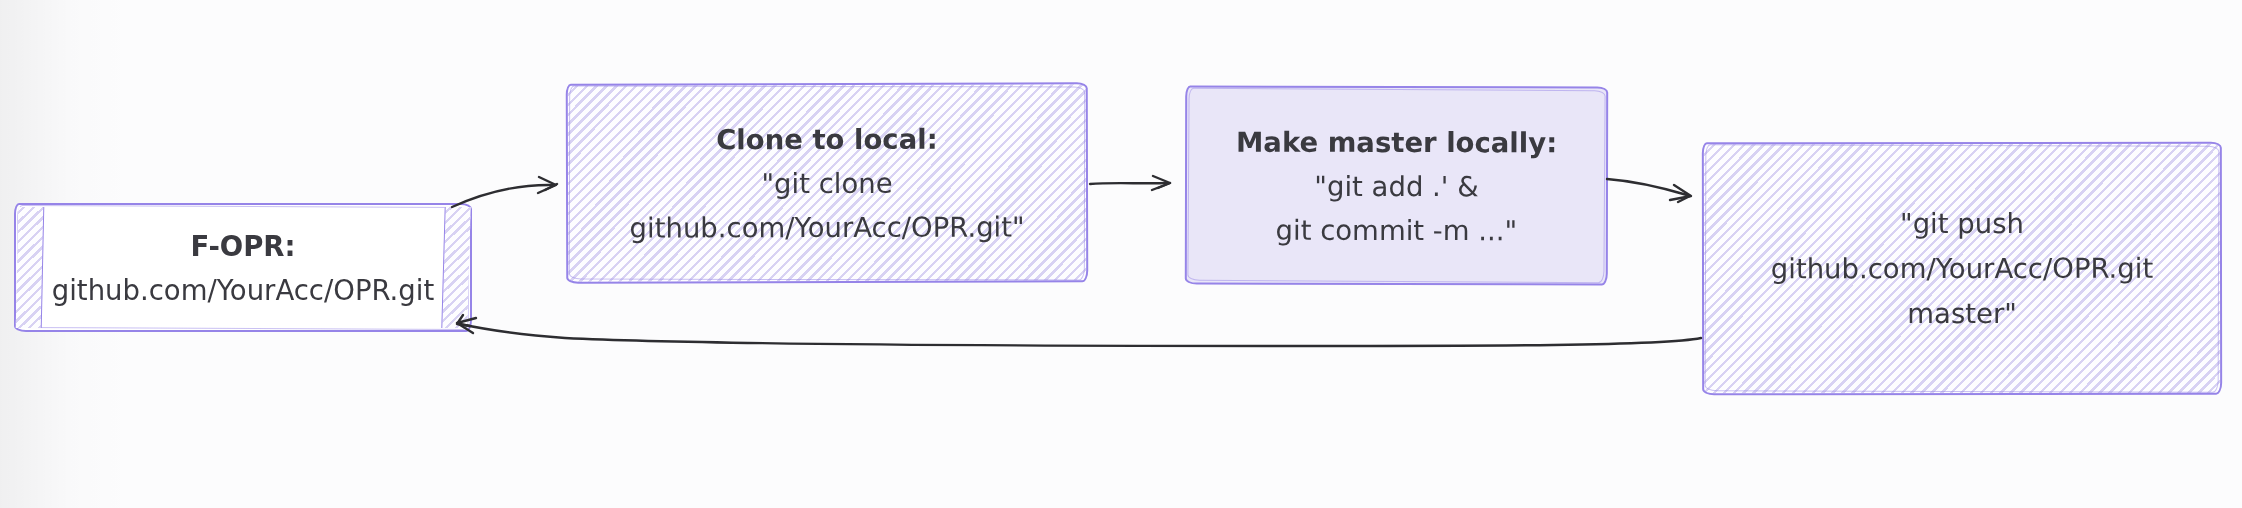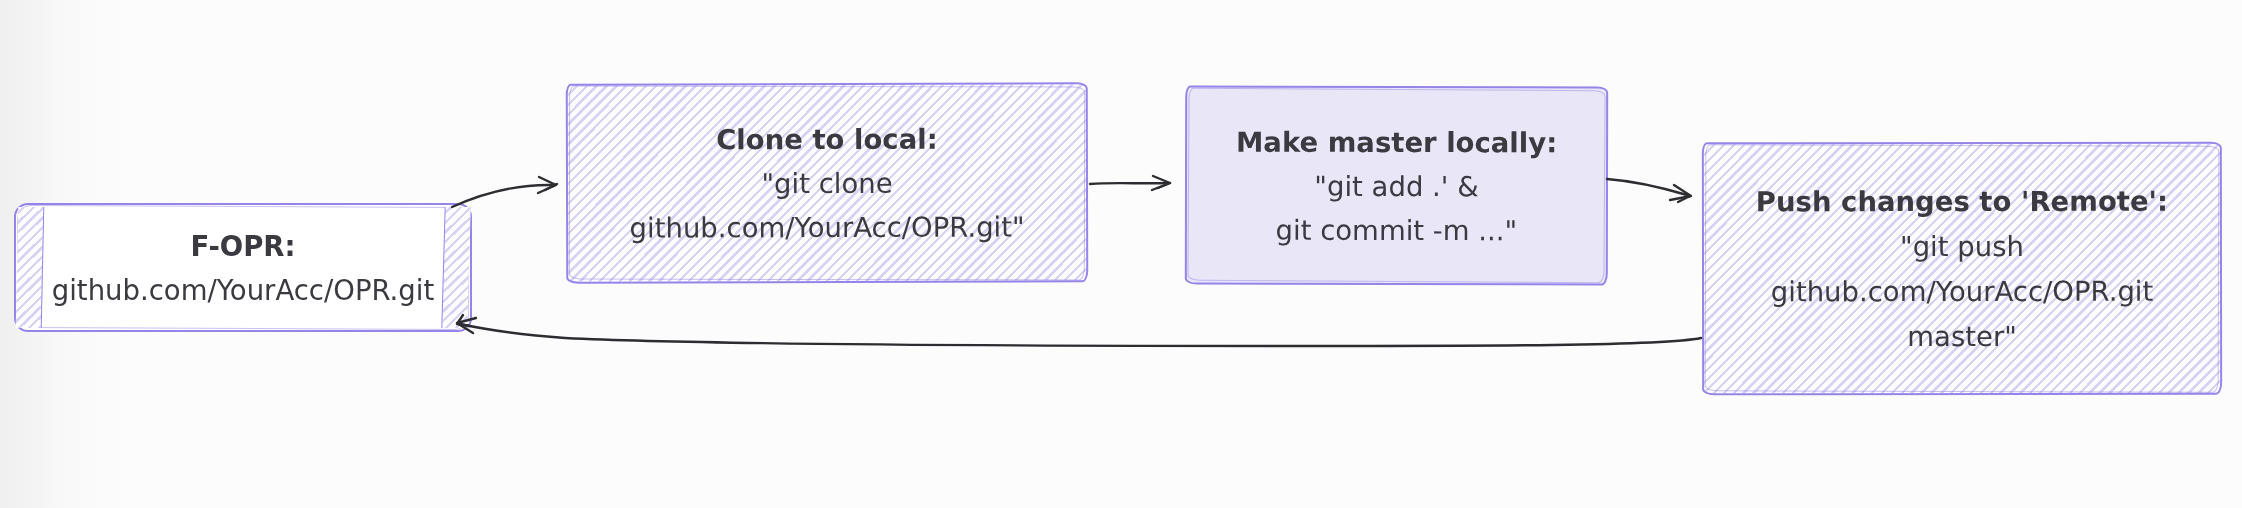--- a/index.html
+++ b/index.html
@@ -26,21 +26,21 @@
     pointer-events:none;
   }
   .hachure{
     background:repeating-linear-gradient(-45deg,#d8d2f3 0 2.4px, rgba(255,255,255,0) 2.4px 7px) #fdfdff;
   }
   .solid{ background:#e9e6f8; }
   .white{ background:#ffffff; }
   .ntitle{font-weight:700;white-space:nowrap;}
   .nline{white-space:nowrap;}
   .ntext{position:relative;z-index:2;}
-  .n1{left:14px;top:203px;width:458px;height:129px;border-radius:14px;}
+  .n1{left:14px;top:203px;width:458px;height:129px;}
   .n2{left:566px;top:83px;width:522px;height:200px;transform:rotate(-.15deg);}
   .n3{left:1185px;top:86px;width:423px;height:199px;transform:rotate(.12deg);}
   .n4{left:1702px;top:142px;width:520px;height:253px;line-height:45px;transform:rotate(-.08deg);}
   
   .band{
     position:absolute;top:2px;bottom:2px;width:25px;z-index:1;
     background:repeating-linear-gradient(-45deg,#d8d2f3 0 2.4px, rgba(255,255,255,0) 2.4px 7px) #fdfdff;
   }
   .band.left{left:1px;border-right:1.8px solid #9684e8;transform:skewX(-1.2deg);}
   .band.right{right:1px;border-left:1.8px solid #9684e8;transform:skewX(-1.6deg);}
@@ -76,21 +76,20 @@
   <div class="node n3 solid">
     <div class="ntext">
       <div class="ntitle">Make master locally:</div>
       <div class="nline">"git add .' &amp;</div>
       <div class="nline">git commit -m ..."</div>
     </div>
   </div>
 
   <div class="node n4 hachure">
     <div class="ntext">
-      <div class="ntitle">Push changes to 'Remote':</div>
       <div class="nline">"git push</div>
       <div class="nline">github.com/YourAcc/OPR.git</div>
       <div class="nline">master"</div>
     </div>
   </div>
 
   <svg class="arrows" width="2242" height="508" viewBox="0 0 2242 508">
 
     <g>
       <path d="M 452 207 C 483 193, 517 184, 554 185"></path>

